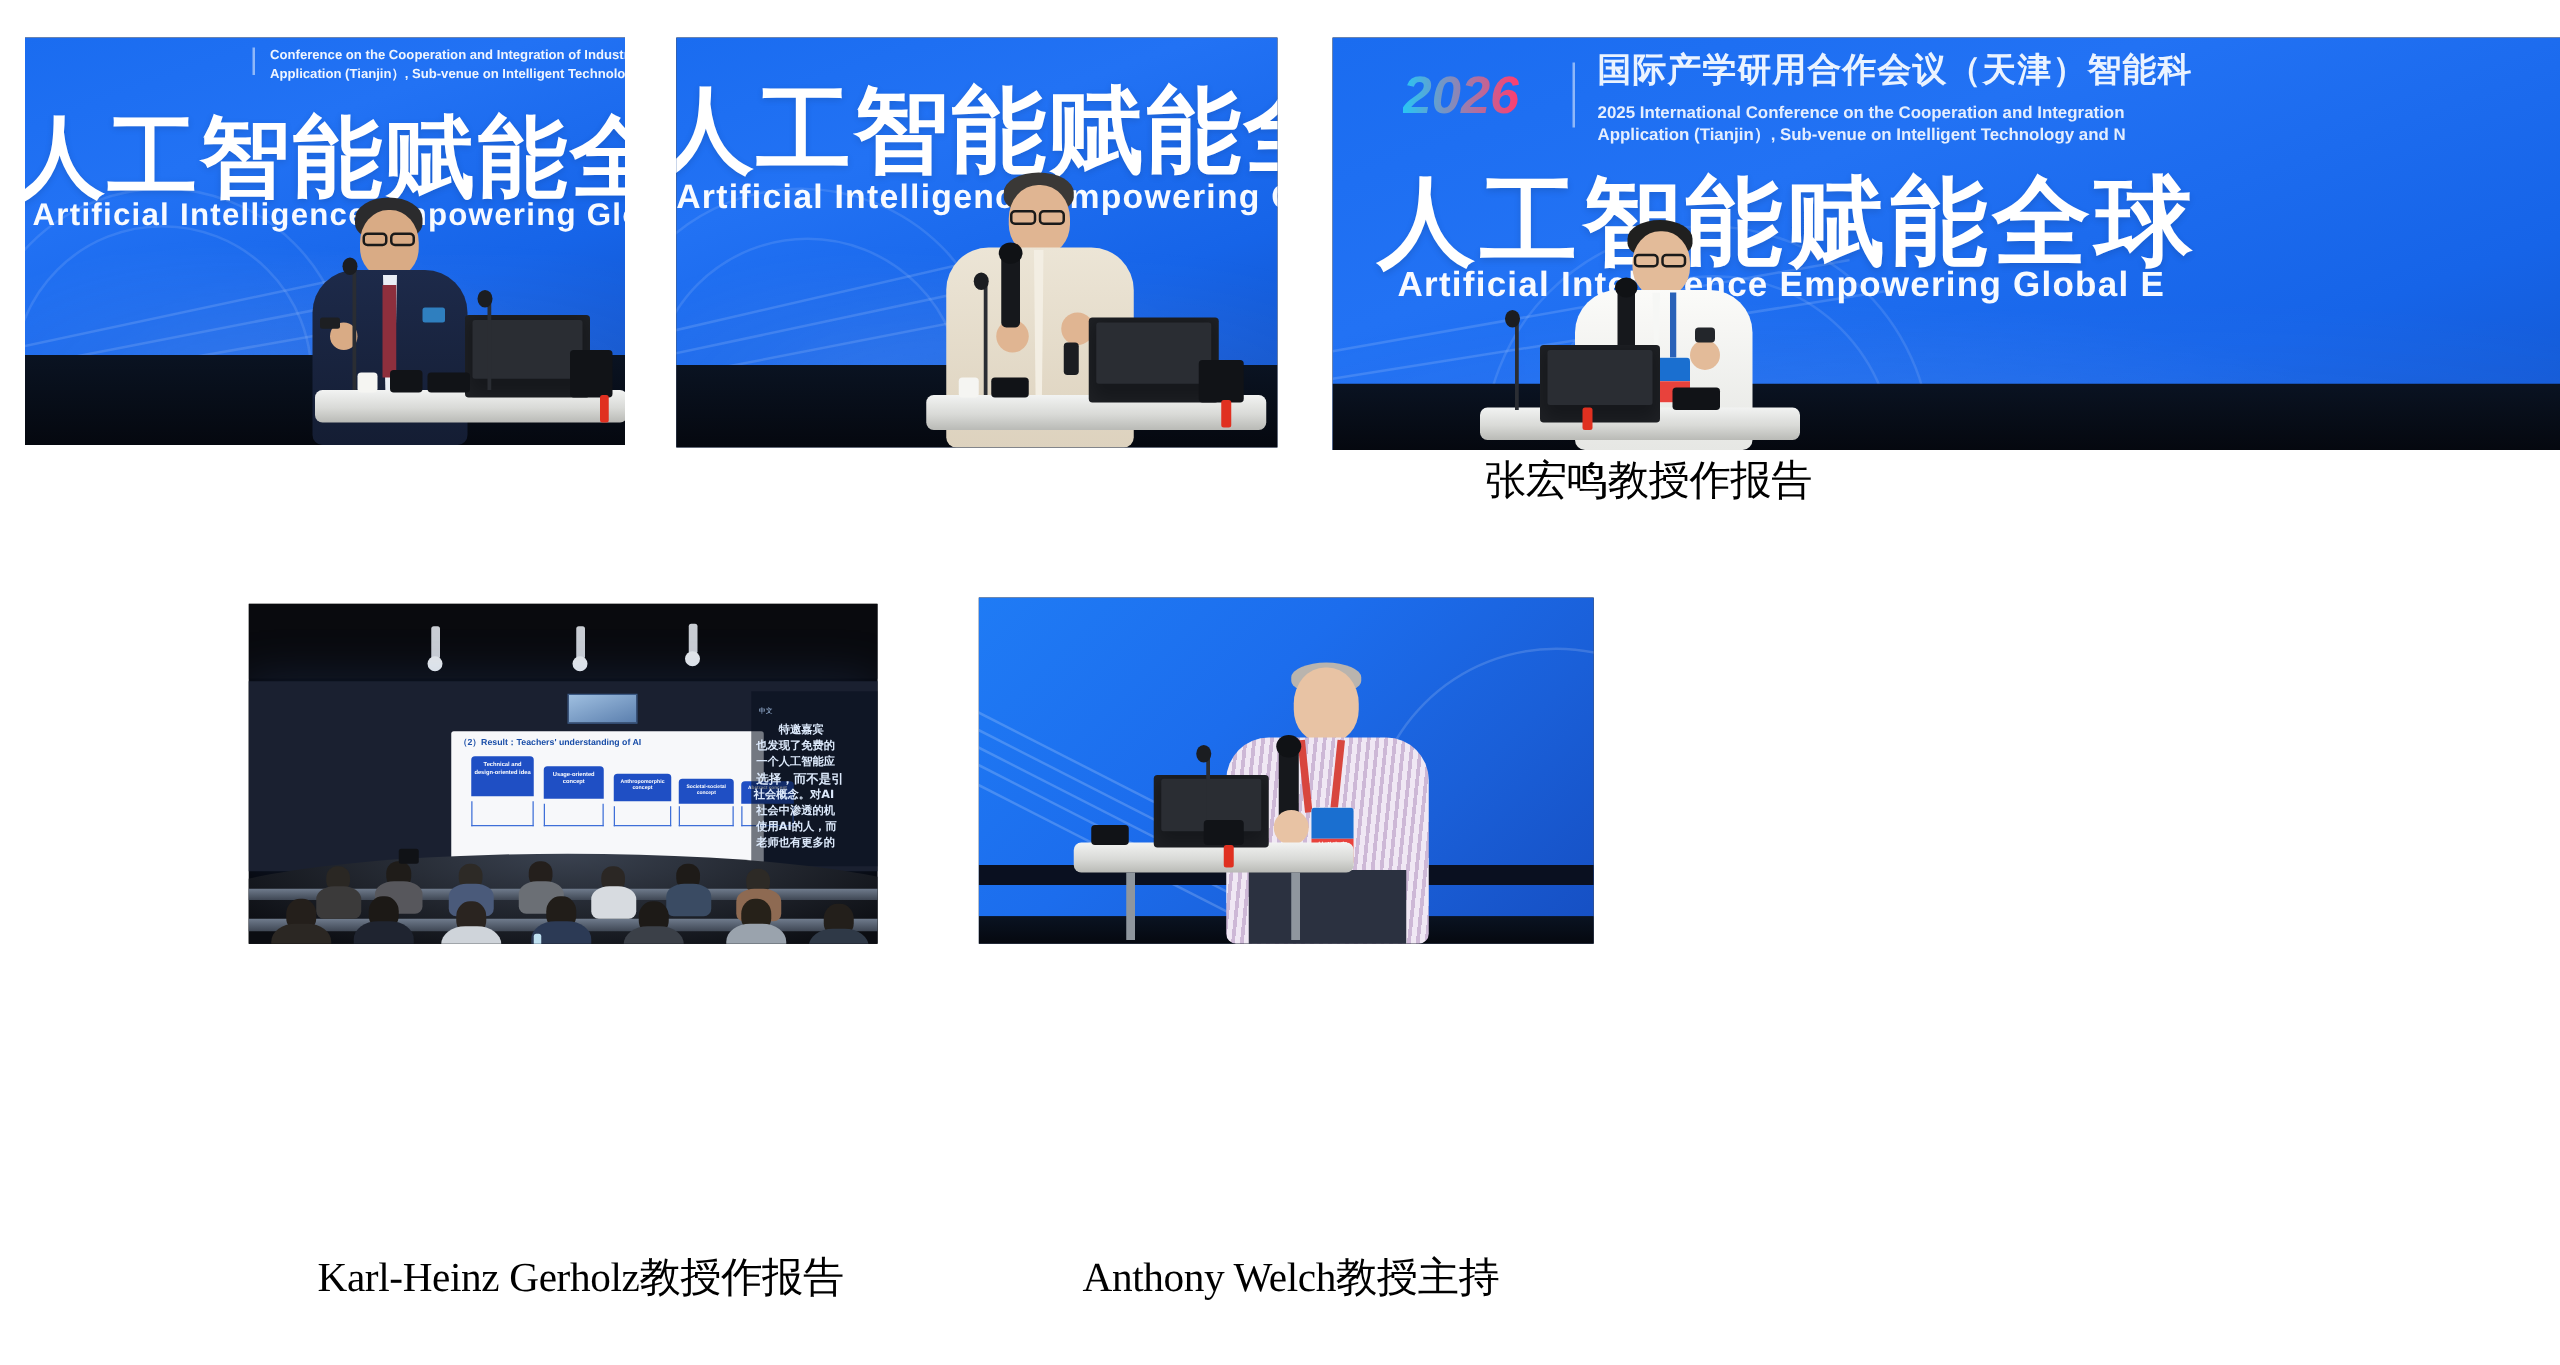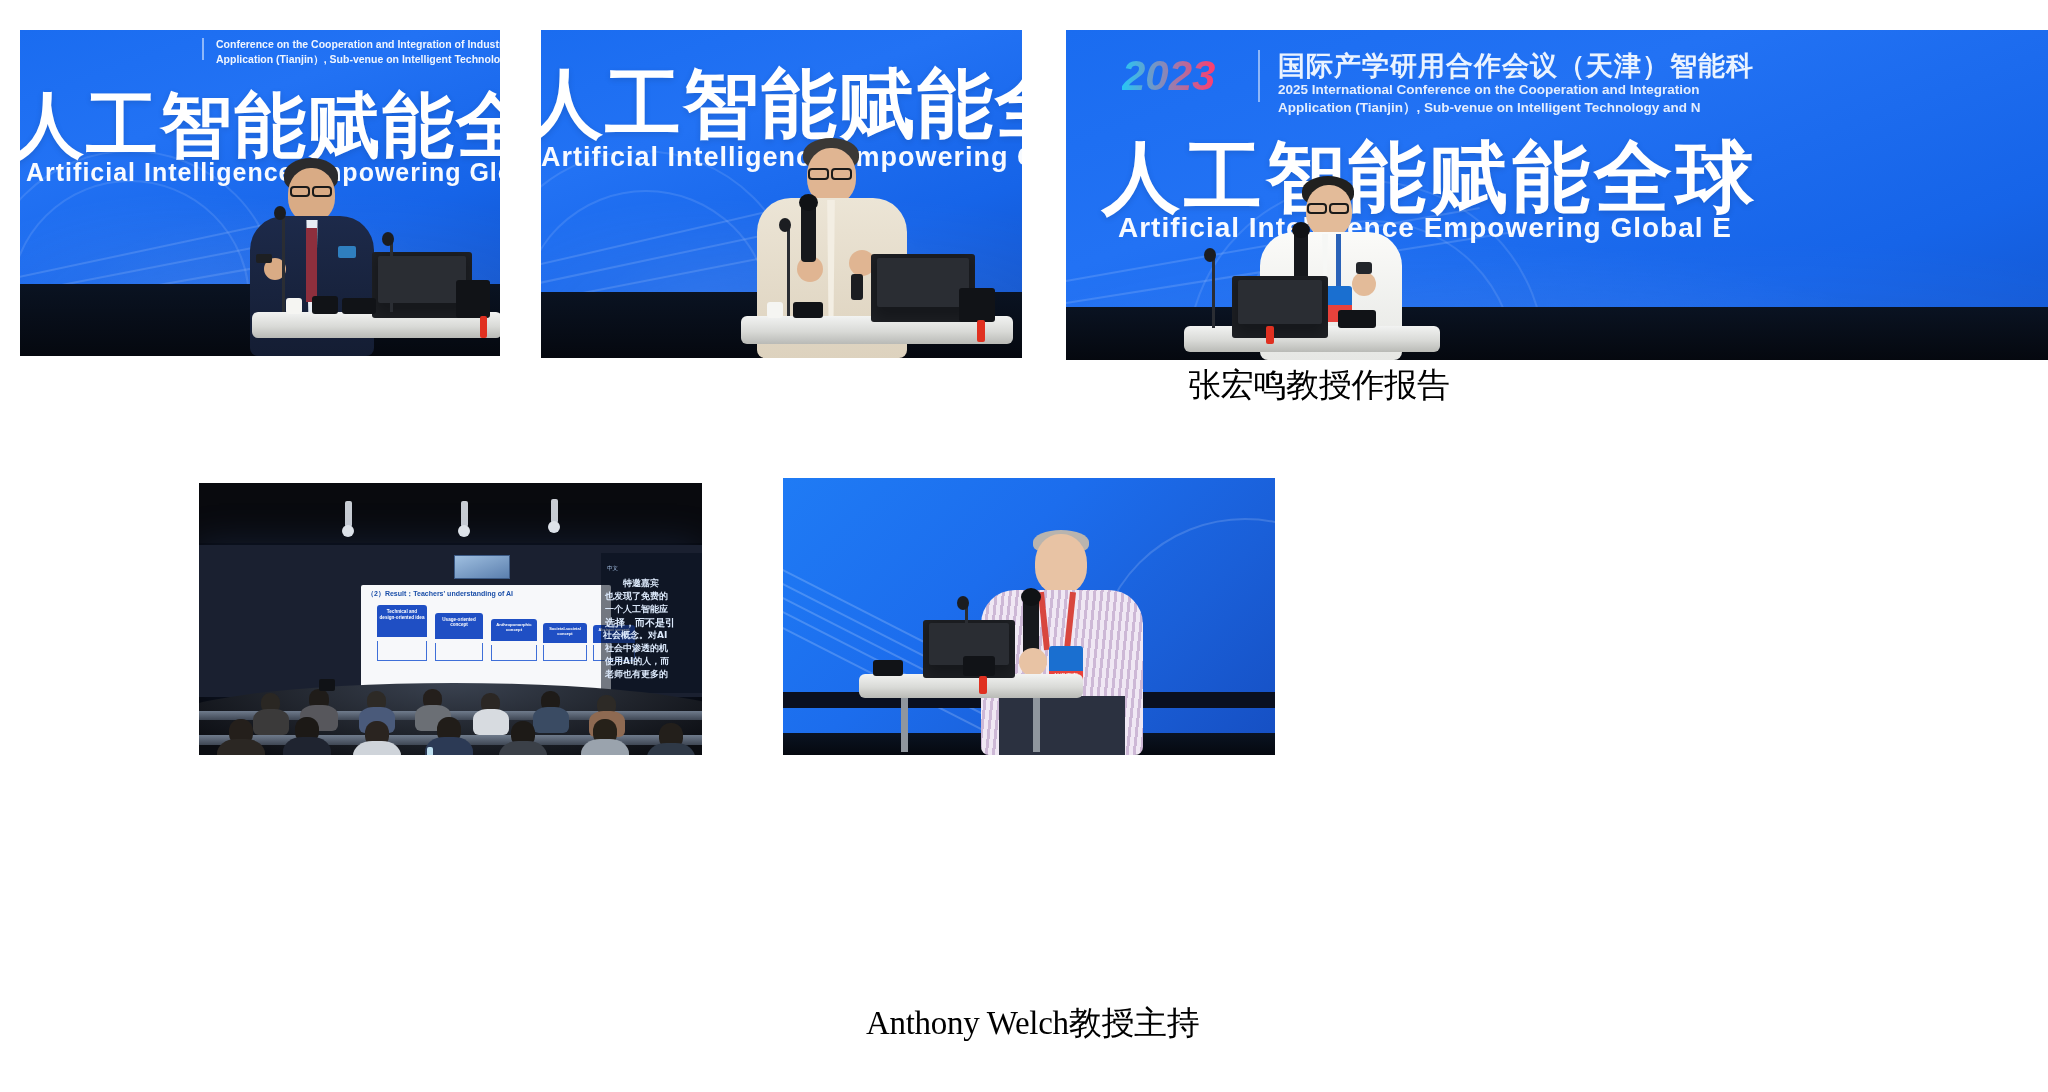--- a/index.html
+++ b/index.html
@@ -274,23 +274,23 @@
     <div class="scene">
       <div class="banner" style="height:100%;">
         <div class="banner-deco">
           <div class="arc" style="left:120px; top:150px; width:360px; height:360px;"></div>
           <div class="arc" style="left:160px; top:190px; width:290px; height:290px;"></div>
           <div class="wave" style="left:0px; top:250px; width:420px; transform:rotate(-10deg);"></div>
           <div class="wave" style="left:0px; top:272px; width:450px; transform:rotate(-9deg);"></div>
           <div class="skyline"></div>
         </div>
 
-        <div class="logo2025" style="left:56px; top:22px; font-size:42px;">2023</div>
+        <div class="logo2025" style="left:56px; top:22px; font-size:42px;">2026</div>
         <div class="divider-v" style="left:192px; top:20px; height:52px;"></div>
-        <div class="banner-title-cn" style="left:212px; top:18px; font-size:27px; letter-spacing:1px;">国际产学研用合作会议（天津）智能科</div>
+        <div class="banner-title-cn" style="left:212px; top:8px; font-size:27px; letter-spacing:1px;">国际产学研用合作会议（天津）智能科</div>
         <div class="banner-sub-en" style="left:212px; top:50px; font-size:13.5px;">2025 International Conference on the Cooperation and Integration</div>
         <div class="banner-sub-en" style="left:212px; top:68px; font-size:13.5px;">Application (Tianjin）, Sub-venue on Intelligent Technology and N</div>
 
         <div class="banner-cn" style="left:36px; top:96px; font-size:78px; letter-spacing:4px;">人工智能赋能全球</div>
         <div class="banner-en" style="left:52px; top:182px; font-size:28px;">Artificial Intelligence Empowering Global E</div>
       </div>
 
       <div class="floor" style="height:16%;"></div>
 
       <div class="person" style="left:190px; top:146px; width:150px; height:184px;">
@@ -418,20 +418,21 @@
         <div class="stud-body" style="left:382px; top:256px; width:48px; height:36px; background:#9aa3ad;"></div>
         <div class="stud" style="left:460px; top:240px; width:24px; height:26px; background:#231f1b;"></div>
         <div class="stud-body" style="left:448px; top:260px; width:48px; height:36px; background:#2f3947;"></div>
 
         <div style="position:absolute; left:120px; top:196px; width:16px; height:12px; background:#101216; border-radius:2px;"></div>
 
         <div style="position:absolute; left:228px; top:264px; width:6px; height:18px; background:#bfe0f0; border-radius:2px;"></div>
       </div>
     </div>
   </div>
+  <div class="caption" style="left:254px; top:1005px;">Karl-Heinz Gerholz教授作报告</div>
 
   <div class="photo" style="left:783px; top:478px; width:492px; height:277px;">
     <div class="scene">
       <div class="banner" style="height:92%;
            background:linear-gradient(135deg,#1f7bf5 0%,#1c6ded 40%,#1a5fd8 72%,#1650c4 100%);">
         <div class="banner-deco" style="opacity:.75;">
           <div class="wave" style="left:-10px; top:86px; width:360px; transform:rotate(27deg);"></div>
           <div class="wave" style="left:-10px; top:100px; width:360px; transform:rotate(27deg);"></div>
           <div class="wave" style="left:-10px; top:114px; width:360px; transform:rotate(27deg);"></div>
           <div class="wave" style="left:-10px; top:128px; width:360px; transform:rotate(27deg);"></div>

